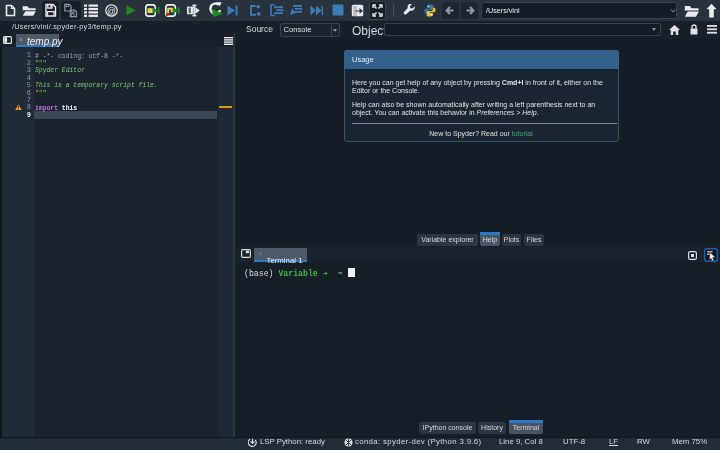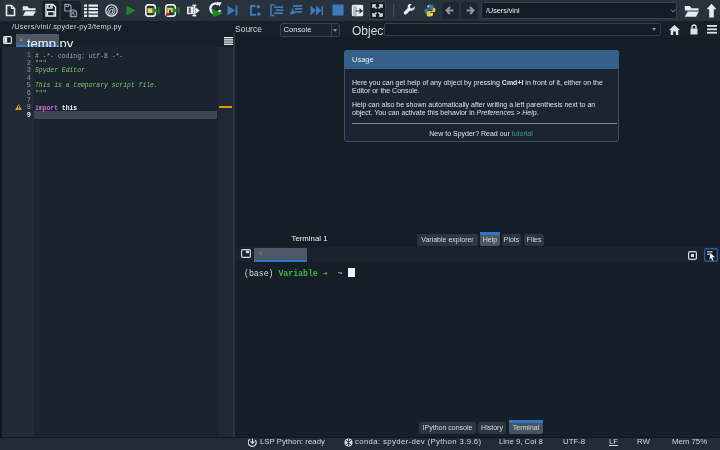--- a/index.html
+++ b/index.html
@@ -161,21 +161,21 @@
     </svg>
     <svg class="abs" style="left:705px;top:3px" width="13" height="15" viewBox="0 0 13 15">
       <path d="M6.5 0.8 l5 5.4 h-2.7 v8.2 h-4.6 v-8.2 h-2.7 z" fill="#e8ecef"></path>
     </svg>
   </div>
 
 <div class="abs" style="left:0;top:21px;width:720px;height:12px;background:#171f29;"></div>
 <div class="abs" style="left:4px;top:21.6px;font-size:7.4px;letter-spacing:0.2px;color:#d4d8dc;margin-left:8px;">/Users/vini/.spyder-py3/temp.py</div>
 
 <div class="abs" style="left:236px;top:21px;width:484px;height:17px;background:#171f29;"></div>
-<div class="abs" style="left:235px;top:23.8px;font-size:8.5px;color:#d4d8dc;">Source</div>
+<div class="abs" style="left:246px;top:23.8px;font-size:8.5px;color:#d4d8dc;">Source</div>
 <div class="abs" style="left:280px;top:22.5px;width:60px;height:14px;background:#1b242e;border:1px solid #39434d;border-radius:2px;"></div>
 <div class="abs" style="left:283.5px;top:25px;font-size:7.6px;color:#dfe3e6;">Console</div>
 <div class="abs" style="left:331px;top:23.5px;width:8px;height:12px;border-left:1px solid #39434d;"></div>
 <div class="abs" style="left:333px;top:28.5px;width:0;height:0;border-left:2.5px solid transparent;border-right:2.5px solid transparent;border-top:3px solid #8a949e;"></div>
 <div class="abs" style="left:352px;top:23.8px;font-size:12px;color:#d4d8dc;">Object</div>
 <div class="abs" style="left:384px;top:23px;width:277px;height:13px;background:#141c25;border:1px solid #32414b;border-radius:2px;"></div>
 <div class="abs" style="left:652px;top:28px;width:0;height:0;border-left:2.5px solid transparent;border-right:2.5px solid transparent;border-top:3px solid #8a949e;"></div>
 <div class="abs" id="row2icons">
     <svg class="abs" style="left:669px;top:25px" width="11" height="10" viewBox="0 0 11 10">
       <path d="M5.5 0 L11 5 H9.3 V10 H6.8 V6.5 H4.2 V10 H1.7 V5 H0 z" fill="#dfe3e6"></path>
@@ -196,21 +196,21 @@
 <div class="abs" id="paneicon1" style="left:3px;top:36px;">
     <svg class="abs" style="left:0px;top:0px" width="9" height="8" viewBox="0 0 9 8">
       <rect x="0.6" y="0.6" width="7.8" height="6.8" rx="1" fill="none" stroke="#e8ecef" stroke-width="1.1"></rect>
       <rect x="1.3" y="1.3" width="2.8" height="5.4" fill="#e8ecef"></rect>
     </svg>
   </div>
 
 <div class="abs" style="left:16px;top:34px;width:43px;height:11px;background:#4d5966;"></div>
 <div class="abs" style="left:16px;top:45px;width:43px;height:1.5px;background:#2d79c7;"></div>
 <div class="abs" style="left:19px;top:36px;font-size:7px;color:#9aa4ae;">×</div>
-<div class="abs" style="left:27px;top:35.8px;font-size:13px;color:#f0f2f4;">temp.py</div>
+<div class="abs" style="left:27px;top:35.8px;font-size:10px;color:#f0f2f4;font-style:italic;">temp.py</div>
 
 <div class="abs" id="ham1" style="left:224px;top:37px;">
     <svg class="abs" style="left:0px;top:0px" width="10" height="8" viewBox="0 0 10 8">
       <rect y="0" width="10" height="1.4" fill="#e8ecef"></rect>
       <rect y="2.2" width="10" height="1.4" fill="#e8ecef"></rect>
       <rect y="4.4" width="10" height="1.4" fill="#e8ecef"></rect>
       <rect y="6.6" width="10" height="1.4" fill="#e8ecef"></rect>
     </svg>
   </div>
 
@@ -270,21 +270,21 @@
 <div class="abs" id="paneicon2" style="left:241px;top:249px;">
     <svg class="abs" style="left:0px;top:0px" width="10" height="9" viewBox="0 0 10 9">
       <rect x="0.6" y="0.6" width="8.8" height="7.8" rx="1.2" fill="none" stroke="#d4d8dc" stroke-width="1.2"></rect>
       <rect x="4.8" y="1.6" width="3.2" height="2.6" fill="#d4d8dc"></rect>
     </svg>
   </div>
 
 <div class="abs" style="left:254px;top:247.5px;width:53px;height:12px;background:#4d5966;"></div>
 <div class="abs" style="left:254px;top:259.5px;width:53px;height:2px;background:#2d79c7;"></div>
 <div class="abs" style="left:258.5px;top:249.5px;font-size:7px;color:#778089;">×</div>
-<div class="abs" style="left:266.5px;top:234px;font-size:7.8px;color:#eef1f3;margin-left:25px;">Terminal 1</div>
+<div class="abs" style="left:266.5px;top:256px;font-size:7.8px;color:#eef1f3;">Terminal 1</div>
 
 <div class="abs" id="termicons">
     <svg class="abs" style="left:688px;top:251px" width="9" height="9" viewBox="0 0 9 9">
       <rect x="0.6" y="0.6" width="7.8" height="7.8" rx="1.5" fill="none" stroke="#d8dce0" stroke-width="1.2"></rect>
       <rect x="3" y="3" width="3" height="3" fill="#d8dce0"></rect>
     </svg>
     <svg class="abs" style="left:704px;top:248px" width="14" height="14" viewBox="0 0 14 14">
       <rect x="0.7" y="0.7" width="12.6" height="12.6" rx="2" fill="#10161d" stroke="#2060a8" stroke-width="1.4"></rect>
       <rect x="3" y="3.2" width="5.5" height="1.2" fill="#d8dce0"></rect>
       <rect x="3" y="5.6" width="3.5" height="1.2" fill="#d8dce0"></rect>

